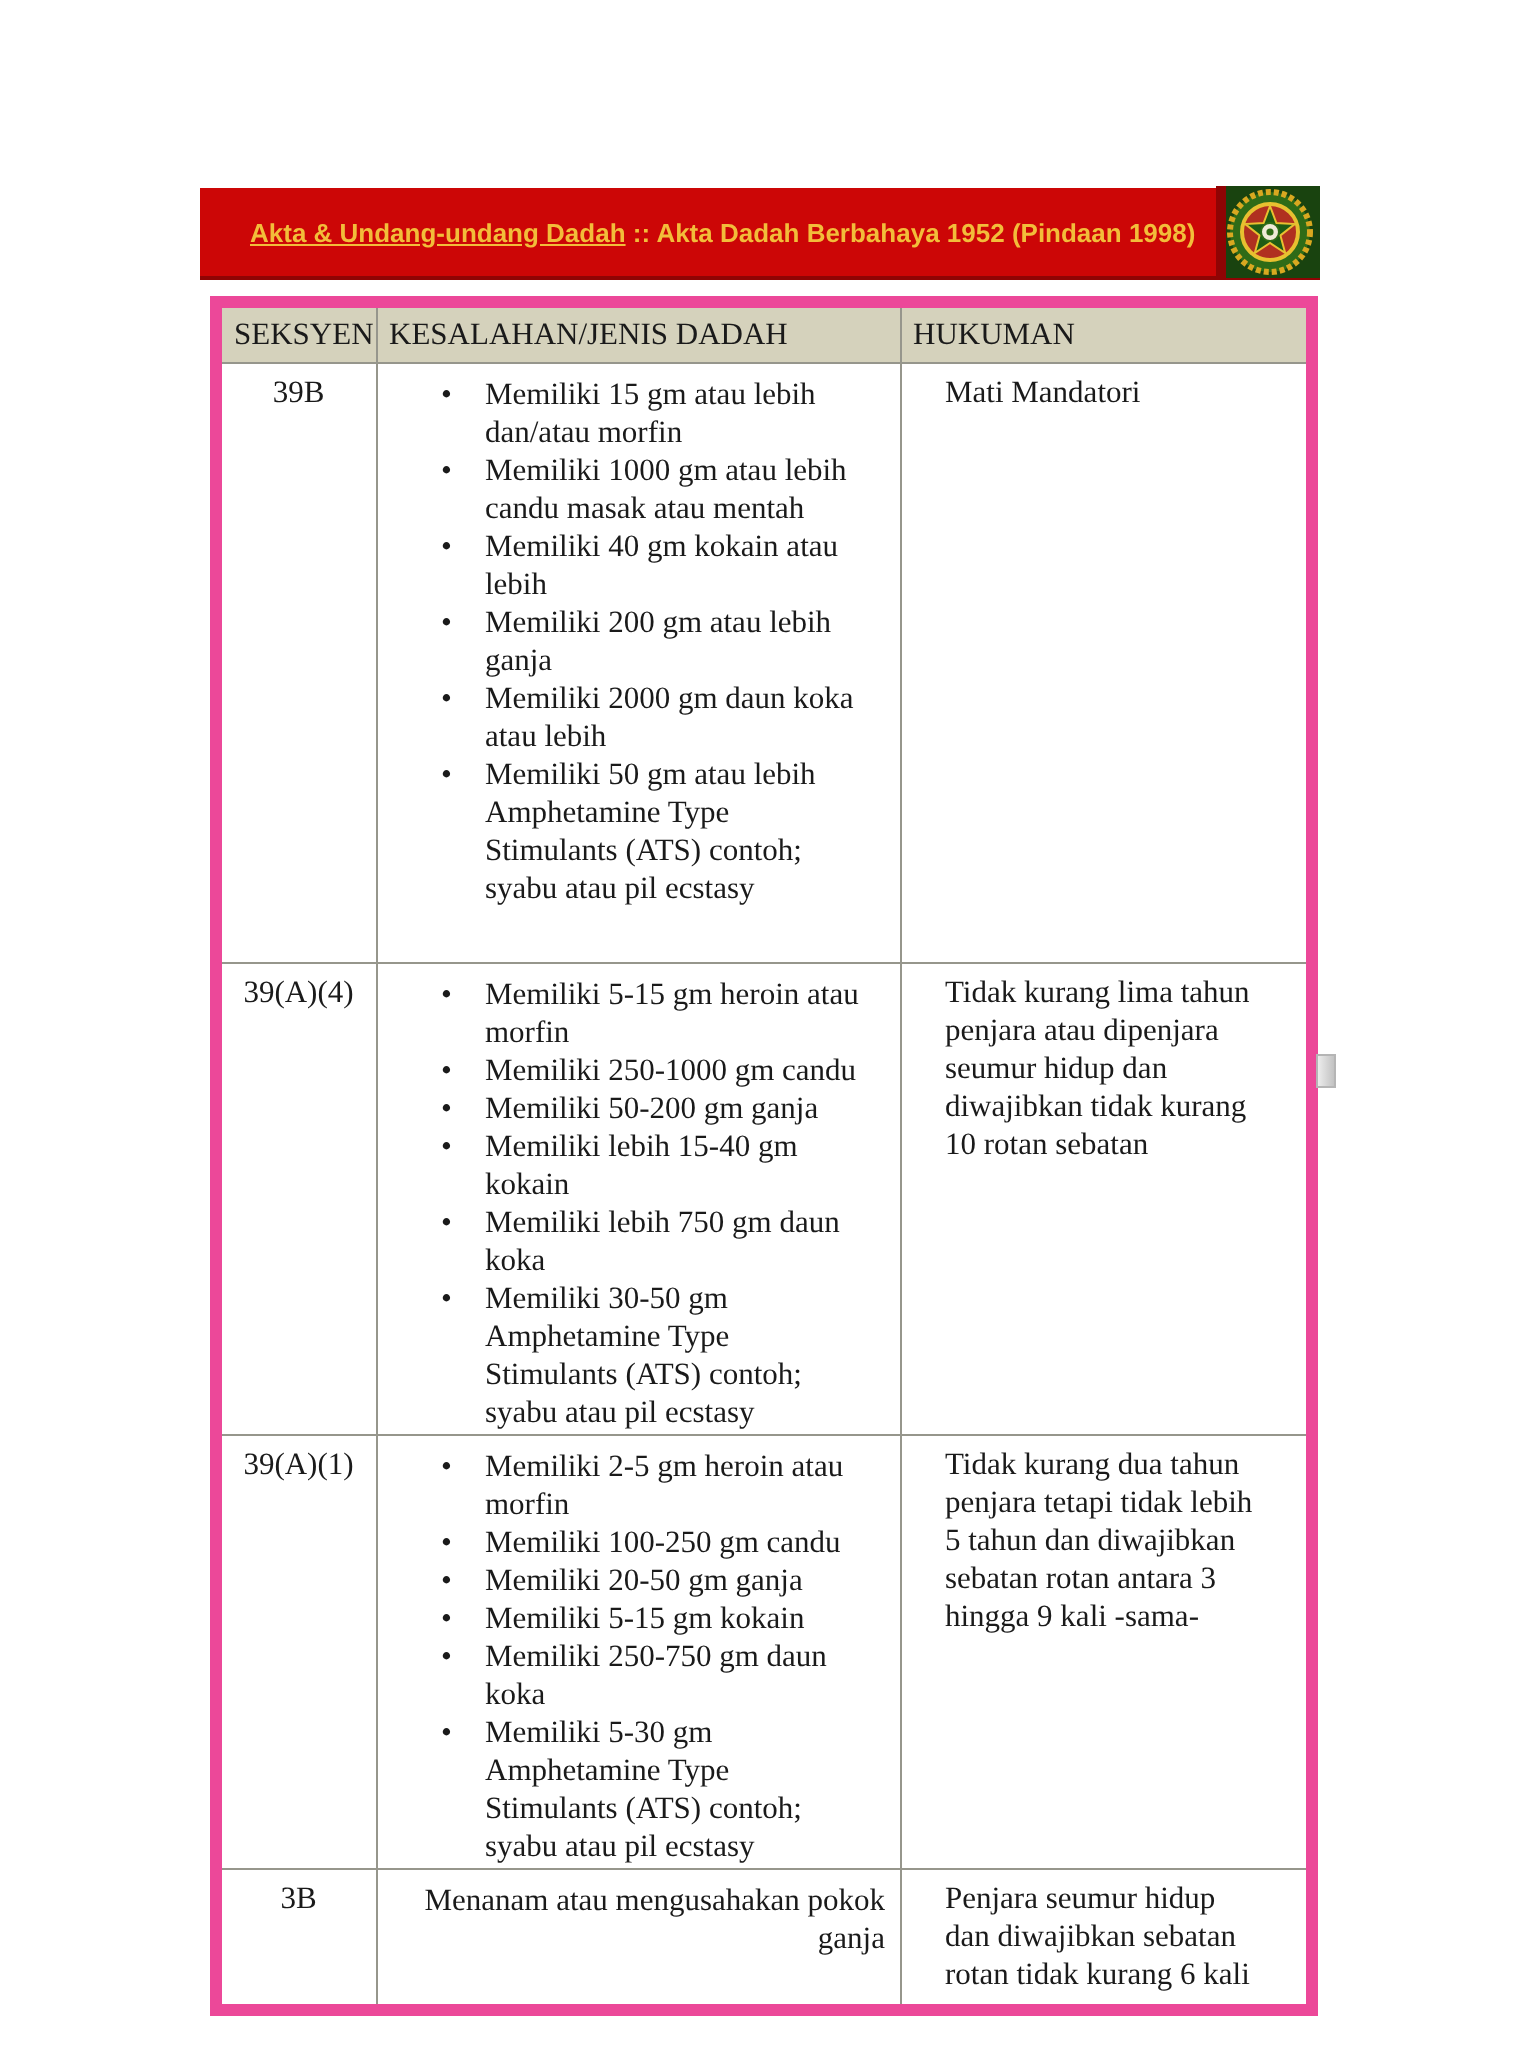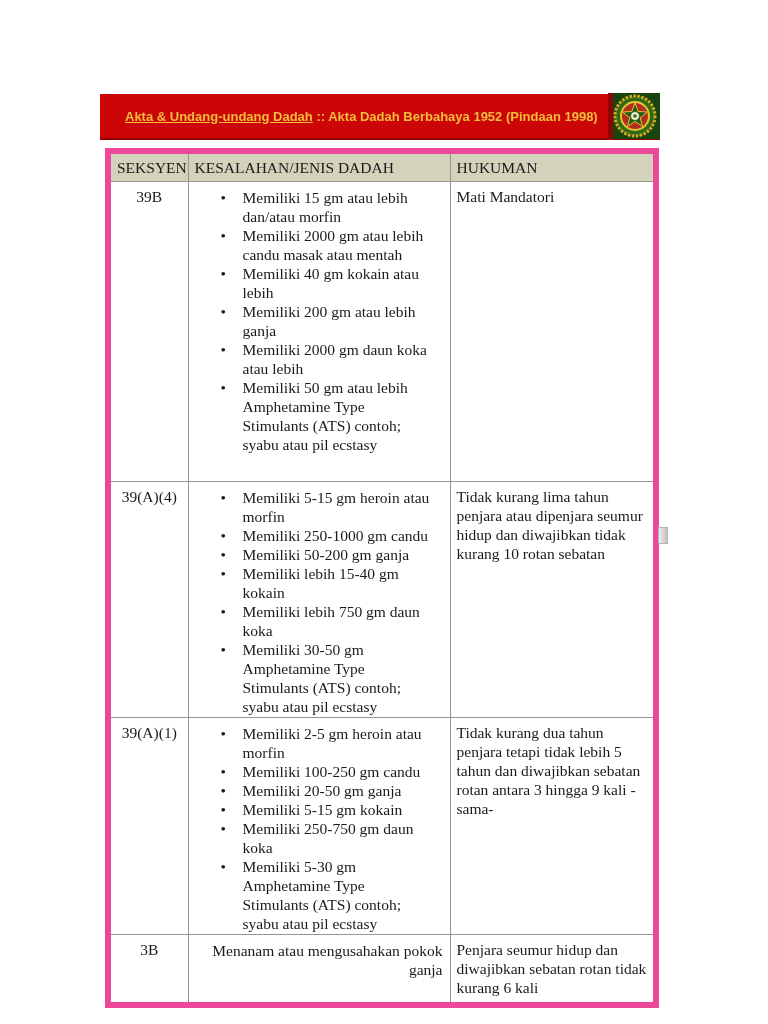--- a/index.html
+++ b/index.html
@@ -74,21 +74,21 @@
     font-weight: normal;
     text-align: left;
     padding: 4px 6px;
     height: 28px;
   }
   td.sek {
     text-align: center;
     padding-top: 5px;
   }
   td.huk {
-    padding: 5px 6px;
+    padding: 5px 22px;
   }
   ul.bullets {
     list-style: none;
     margin: 5px 16px 0 0;
     padding: 0;
   }
   ul.bullets li {
     position: relative;
     padding-left: 53px;
   }
@@ -149,21 +149,21 @@
       <th>KESALAHAN/JENIS DADAH</th>
       <th>HUKUMAN</th>
     </tr>
   </thead>
   <tbody>
     <tr class="r1">
       <td class="sek">39B</td>
       <td class="kes">
         <ul class="bullets">
           <li>Memiliki 15 gm atau lebih dan/atau morfin</li>
-          <li>Memiliki 2000 gm atau lebih candu masak atau mentah</li>
+          <li>Memiliki 1000 gm atau lebih candu masak atau mentah</li>
           <li>Memiliki 40 gm kokain atau lebih</li>
           <li>Memiliki 200 gm atau lebih ganja</li>
           <li>Memiliki 2000 gm daun koka atau lebih</li>
           <li>Memiliki 50 gm atau lebih Amphetamine Type Stimulants (ATS) contoh; syabu atau pil ecstasy</li>
         </ul>
       </td>
       <td class="huk">Mati Mandatori</td>
     </tr>
     <tr class="r2">
       <td class="sek">39(A)(4)</td>

